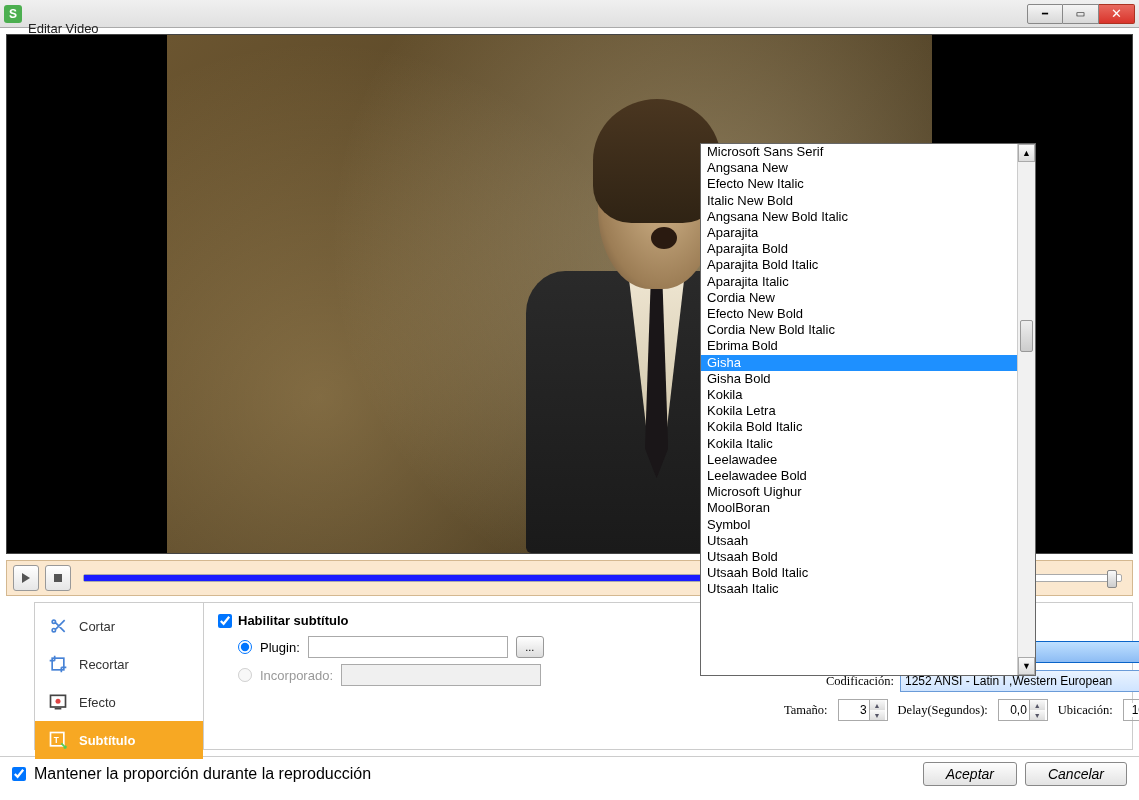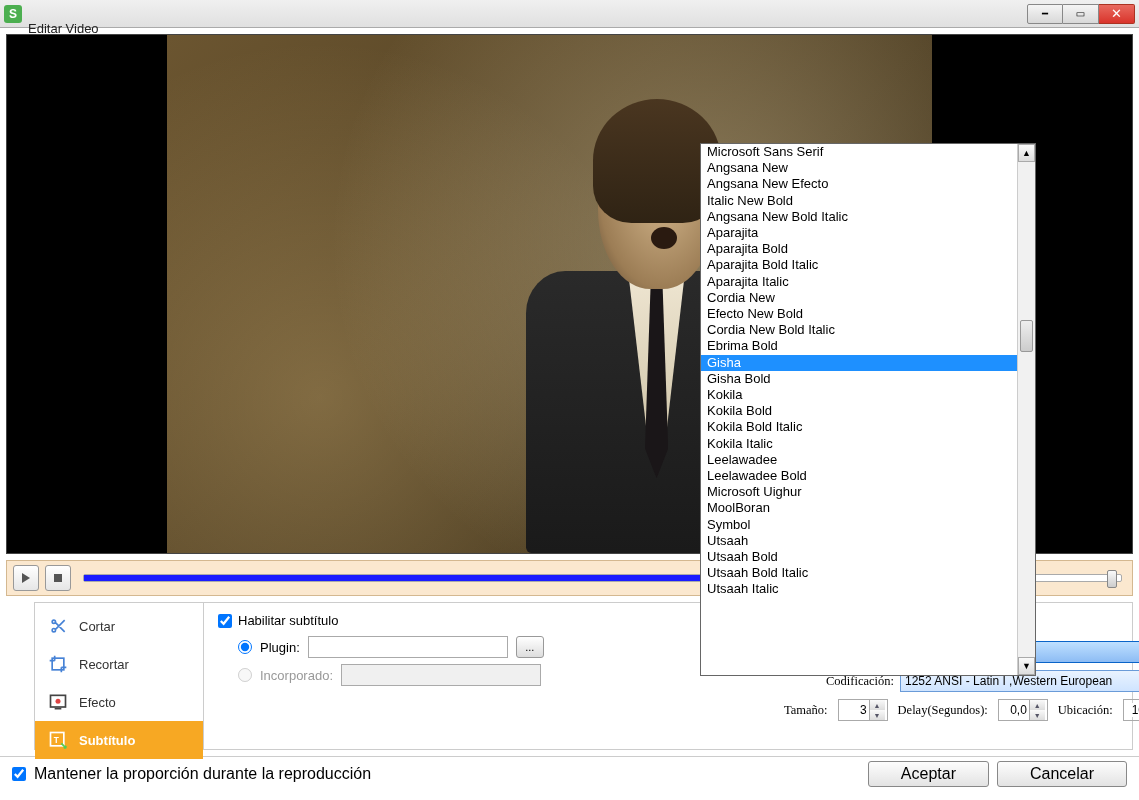--- a/index.html
+++ b/index.html
@@ -40,42 +40,42 @@
 .lower { display:flex; margin: 6px; height: 148px; padding-left: 28px; }
 .sidebar { width: 170px; border: 1px solid #ccc; background:#fff; padding: 4px 0; }
 .sidebar-item { display:flex; align-items:center; gap:10px; padding: 8px 12px; font-size: 13px; color:#333; cursor:pointer; }
 .sidebar-item.active { background:#f7a823; color:#fff; font-weight:bold; }
 .si-icon { width:22px; height:22px; display:flex; align-items:center; justify-content:center; }
 .si-icon svg { width:20px; height:20px; }
 
 .settings { flex:1; border:1px solid #ccc; border-left:none; padding: 10px 14px; position:relative; font-size:13px; }
 .row { display:flex; align-items:center; gap:6px; margin-bottom: 8px; }
 .check { width:14px; height:14px; }
-.bold { font-weight:normal; }
+.bold { font-weight:bold; }
 .radio-row { margin-left: 20px; display:flex; align-items:center; gap:8px; margin-bottom:6px; }
 .radio-row input[type=radio]{ width:14px; height:14px; }
 .radio-row.disabled { color:#999; }
 .txt { width:200px; height:22px; border:1px solid #aaa; padding:0 4px; font-size:12px; }
 .txt.disabled { background:#f0f0f0; }
 .browse { width:28px; height:22px; border:1px solid #999; background:linear-gradient(#fff,#ddd); border-radius:3px; font-size:11px; }
 
 .right-col { position:absolute; left: 580px; top: 38px; display:flex; flex-direction:column; gap:7px; }
 .field-row { display:flex; align-items:center; gap:6px; justify-content:flex-end; }
 .field-row label { width: 110px; text-align:right; font-size:12.5px;font-family:Liberation Serif, serif; }
 .combo { width:330px; height:22px; border:1px solid #6a9bd8; background:linear-gradient(#e9f3ff,#cfe4ff); display:flex; align-items:center; padding:0 4px; font-size:12px; position:relative; }
 .combo.open { border:1px solid #0a64c8; background: linear-gradient(#bfe0ff,#8dbcf4); }
 .spin { width:50px; height:22px; border:1px solid #aaa; display:flex; align-items:center; }
 .spin input { width:30px; border:none; text-align:right; font-size:12px; padding-right:2px;}
 .spin .spb { width:16px; display:flex; flex-direction:column; }
 .spin .spb div { height:10px; border-left:1px solid #aaa; background:linear-gradient(#fafafa,#ddd); font-size:7px; display:flex; align-items:center; justify-content:center; color:#556; }
 
 
 .footer { height:34px; border-top:1px solid #ccc; display:flex; align-items:center; padding: 0 12px; gap:8px; }
 .footer .spacer { flex:1; }
-.btn { padding: 3px 32px; font-size:16px; background:linear-gradient(#fdfdfd,#e3e3e3); border:1px solid #888; border-radius:3px; }
+.btn { padding: 3px 22px; font-size:14px; background:linear-gradient(#fdfdfd,#e3e3e3); border:1px solid #888; border-radius:3px;font-style:italic; }
 
 
 .font-dropdown { position:absolute; left: 700px; top: 143px; width: 336px; height: 533px; background:#fff; border:1px solid #666; z-index: 50; overflow:hidden; }
 .font-dropdown .fd-inner { position:absolute; left:0; top:0; right:18px; bottom:0; overflow:hidden; }
 .font-item { padding: 0 6px; font-size: 13px; line-height: 16.2px; white-space: nowrap; cursor:default; }
 .font-item.selected { background:#1e90ff; color:#fff; }
 .fd-scroll { position:absolute; right:0; top:0; width:18px; height:100%; background:#f1f1f1; border-left:1px solid #ccc; }
 .fd-scroll .sbtn { height:18px; background:linear-gradient(#fafafa,#ddd); border:1px solid #aaa; font-size:9px; display:flex; align-items:center; justify-content:center; }
 .fd-scroll .sthumb { position:absolute; top:176px; left:2px; right:2px; height:32px; background:linear-gradient(#eee,#ccc); border:1px solid #999; border-radius:2px; }
 .fd-scroll .sbtn.bot { position:absolute; bottom:0; left:0; right:0; }
@@ -232,35 +232,35 @@
   <span>Mantener la proporción durante la reproducción</span>
   <div class="spacer"></div>
   <button class="btn">Aceptar</button>
   <button class="btn">Cancelar</button>
 </div>
 
 <div class="font-dropdown">
   <div class="fd-inner" id="font-list">
       <div class="font-item">Microsoft Sans Serif</div>
       <div class="font-item">Angsana New</div>
-      <div class="font-item">Angsana New Efecto</div>
+      <div class="font-item">Efecto New Italic</div>
       <div class="font-item">Italic New Bold</div>
       <div class="font-item">Angsana New Bold Italic</div>
       <div class="font-item">Aparajita</div>
       <div class="font-item">Aparajita Bold</div>
       <div class="font-item">Aparajita Bold Italic</div>
       <div class="font-item">Aparajita Italic</div>
       <div class="font-item">Cordia New</div>
       <div class="font-item">Efecto New Bold</div>
       <div class="font-item">Cordia New Bold Italic</div>
       <div class="font-item">Ebrima Bold</div>
       <div class="font-item selected">Gisha</div>
       <div class="font-item">Gisha Bold</div>
       <div class="font-item">Kokila</div>
-      <div class="font-item">Kokila Bold</div>
+      <div class="font-item">Kokila Letra</div>
       <div class="font-item">Kokila Bold Italic</div>
       <div class="font-item">Kokila Italic</div>
       <div class="font-item">Leelawadee</div>
       <div class="font-item">Leelawadee Bold</div>
       <div class="font-item">Microsoft Uighur</div>
       <div class="font-item">MoolBoran</div>
       <div class="font-item">Symbol</div>
       <div class="font-item">Utsaah</div>
       <div class="font-item">Utsaah Bold</div>
       <div class="font-item">Utsaah Bold Italic</div>

